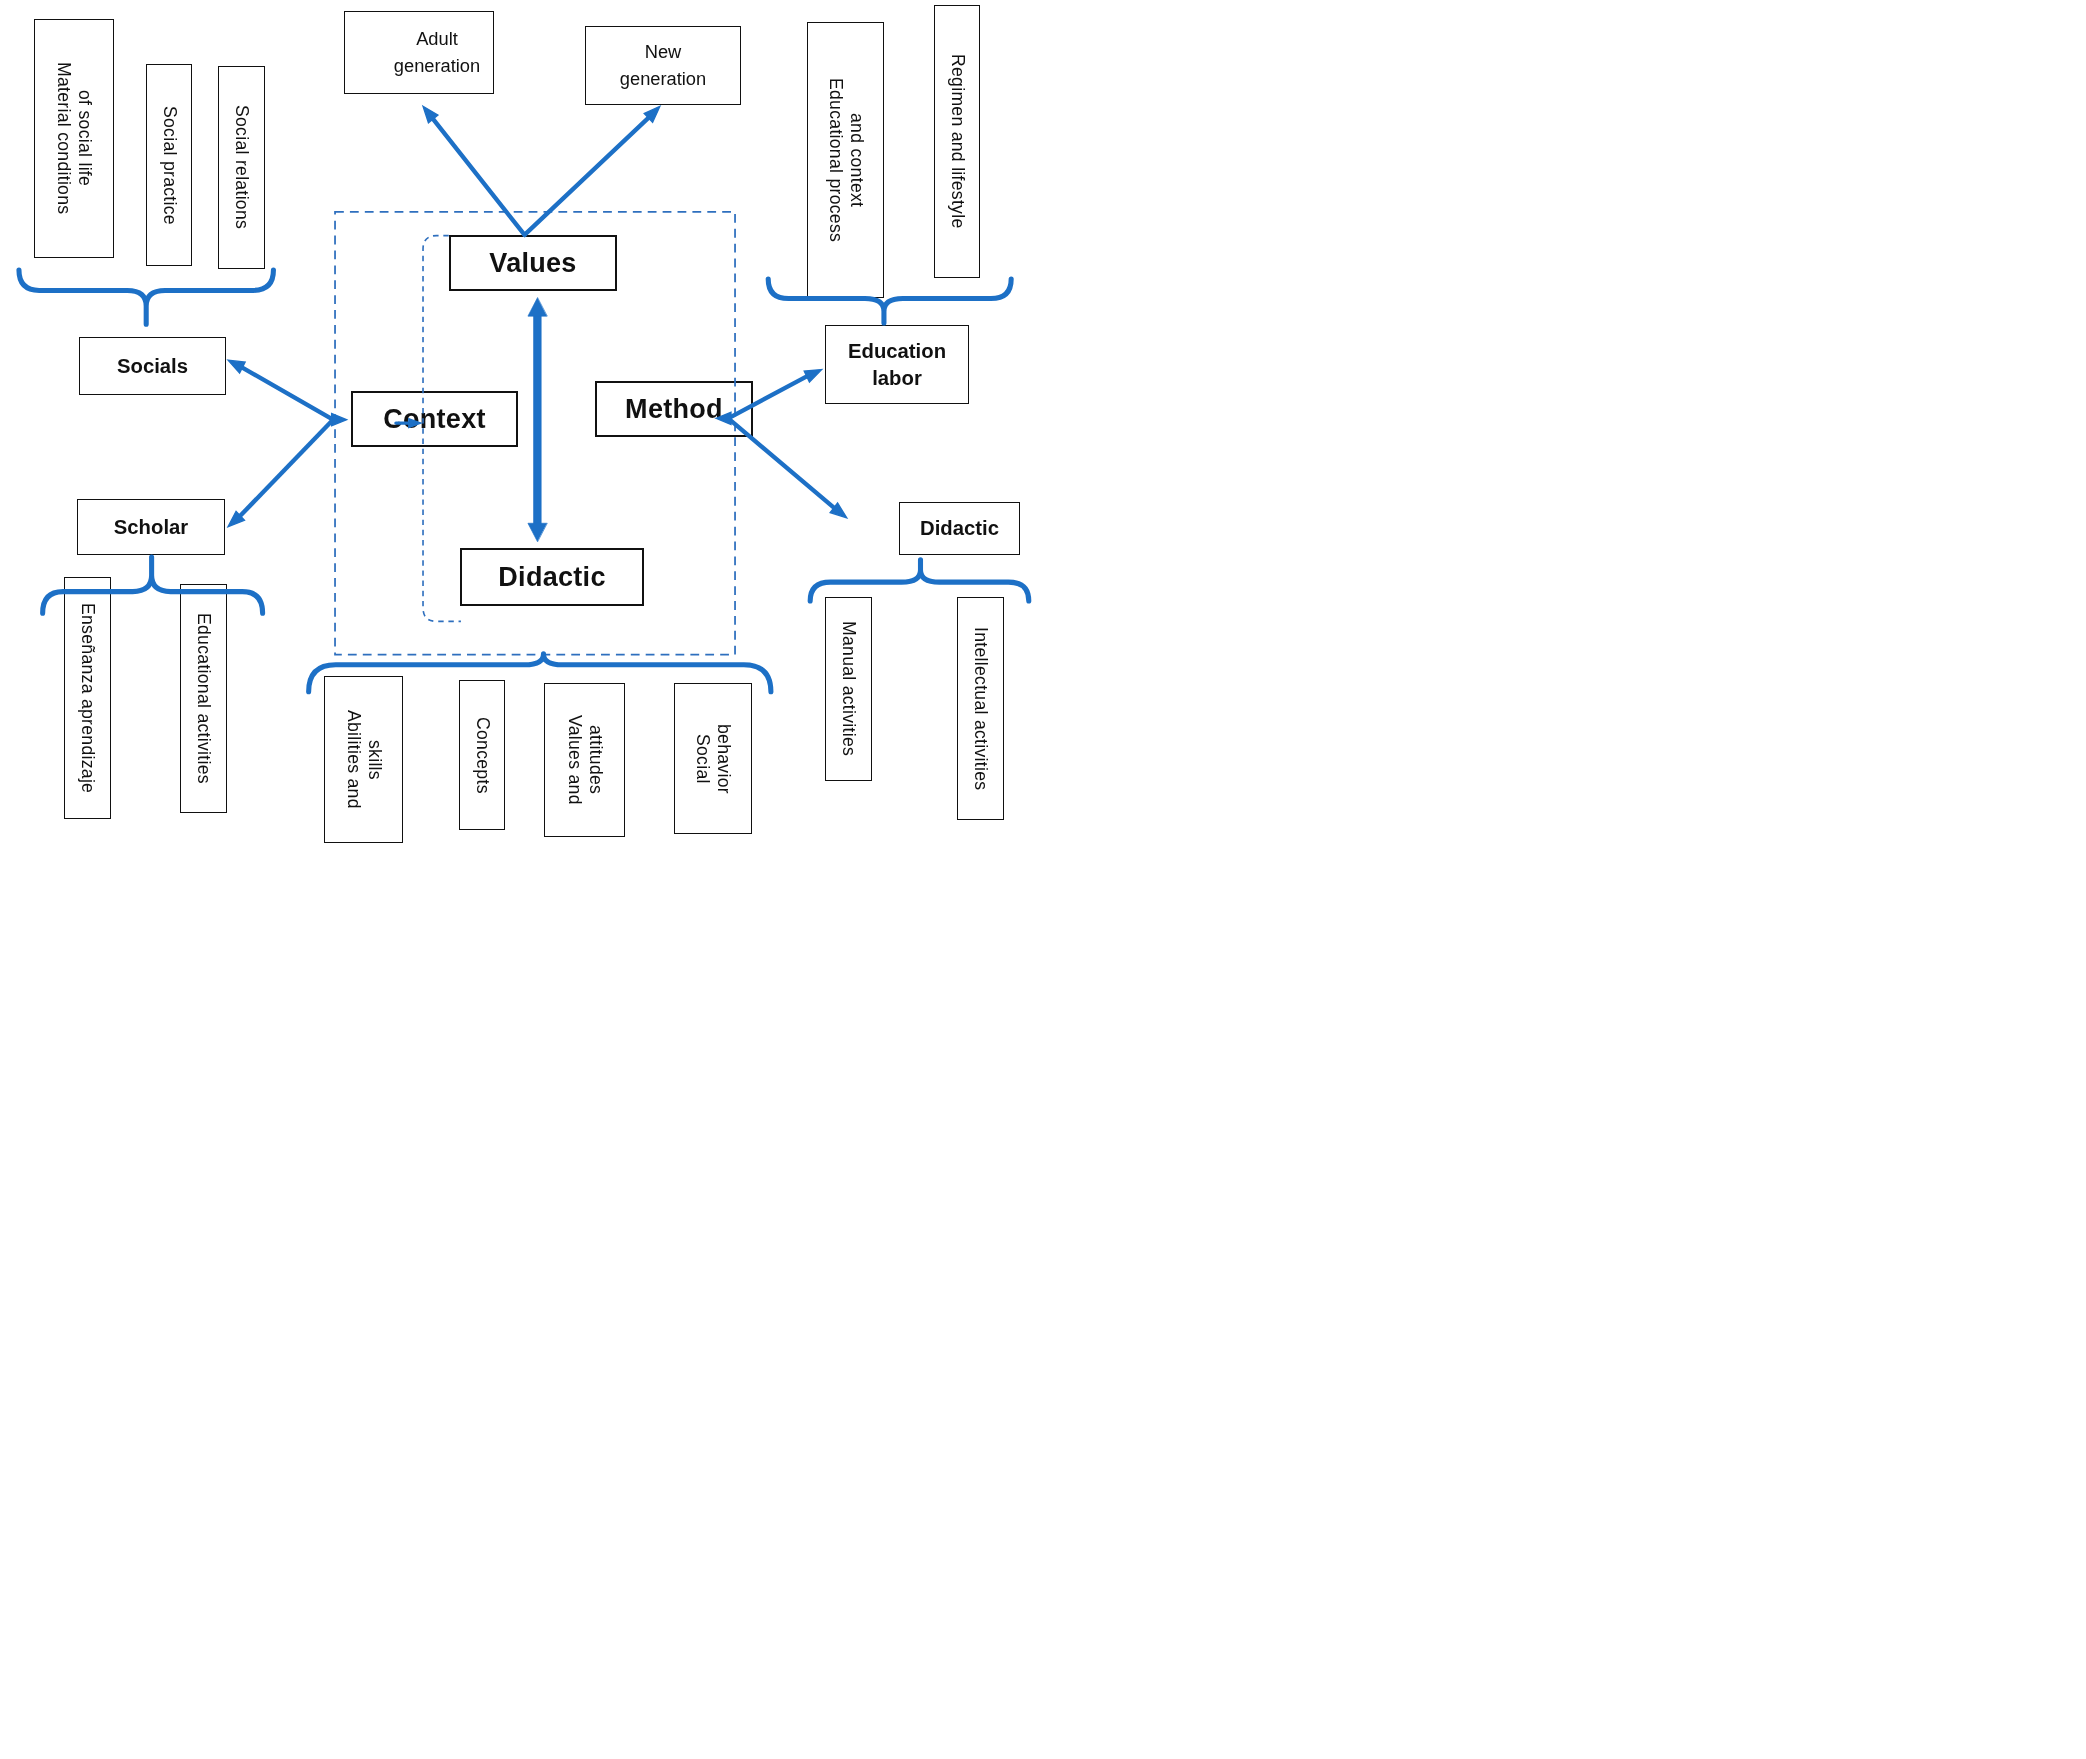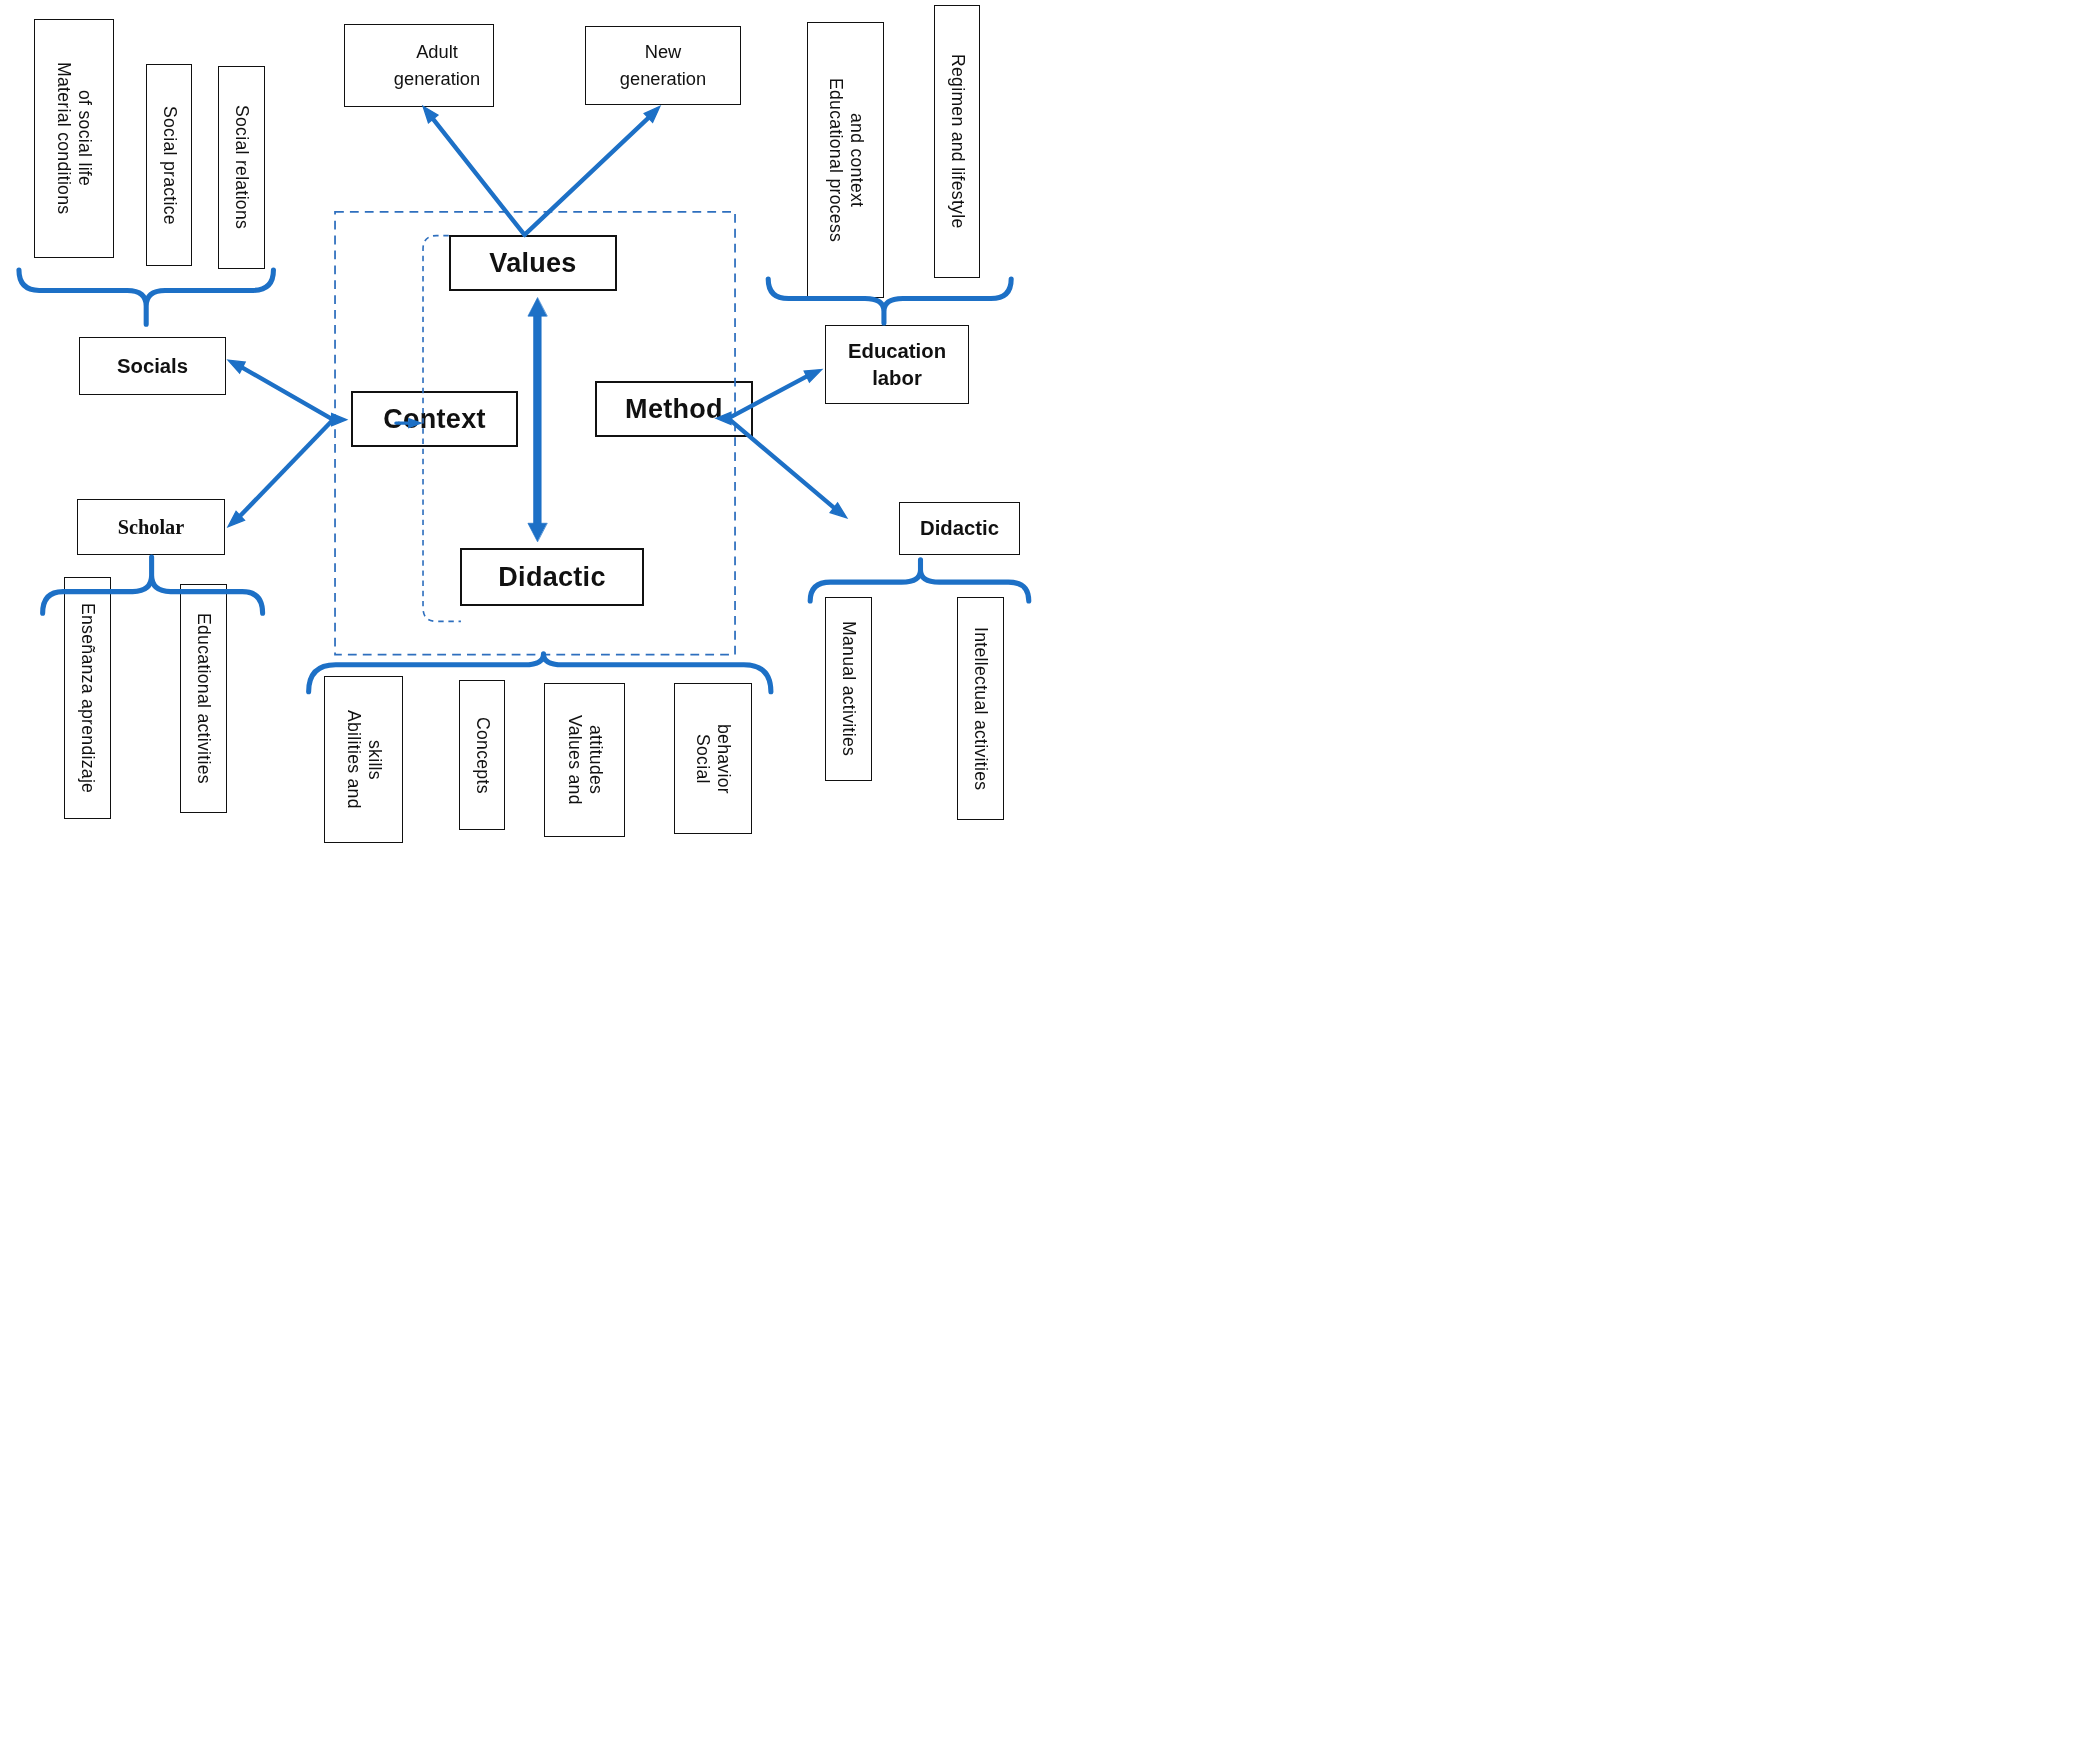--- a/index.html
+++ b/index.html
@@ -65,32 +65,32 @@
   <div class="box" style="left:146px;top:64px;width:46px;height:202px;">
     <span class="vt">Social practice</span>
   </div>
   <div class="box" style="left:218px;top:66px;width:47px;height:203px;">
     <span class="vt">Social relations</span>
   </div>
 
   <div class="box" style="left:79px;top:337px;width:147px;height:58px;">
     <span class="lab">Socials</span>
   </div>
-  <div class="box" style="left:77px;top:499px;width:148px;height:56px;font-family:Liberation Serif, serif;">
+  <div class="box" style="left:77px;top:499px;width:148px;height:56px;">
     <span class="lab">Scholar</span>
   </div>
 
   <div class="box" style="left:64px;top:577px;width:47px;height:242px;">
     <span class="vt">Enseñanza aprendizaje</span>
   </div>
   <div class="box" style="left:180px;top:584px;width:47px;height:229px;">
     <span class="vt">Educational activities</span>
   </div>
 
-  <div class="box" style="left:344px;top:24px;width:150px;height:83px;padding-left:36px;">
+  <div class="box" style="left:344px;top:11px;width:150px;height:83px;padding-left:36px;">
     <span class="ht">Adult
 generation</span>
   </div>
   <div class="box" style="left:585px;top:26px;width:156px;height:79px;">
     <span class="ht">New
 generation</span>
   </div>
 
   <div class="box thick" style="left:449px;top:235px;width:168px;height:56px;">
     <span class="big">Values</span>

